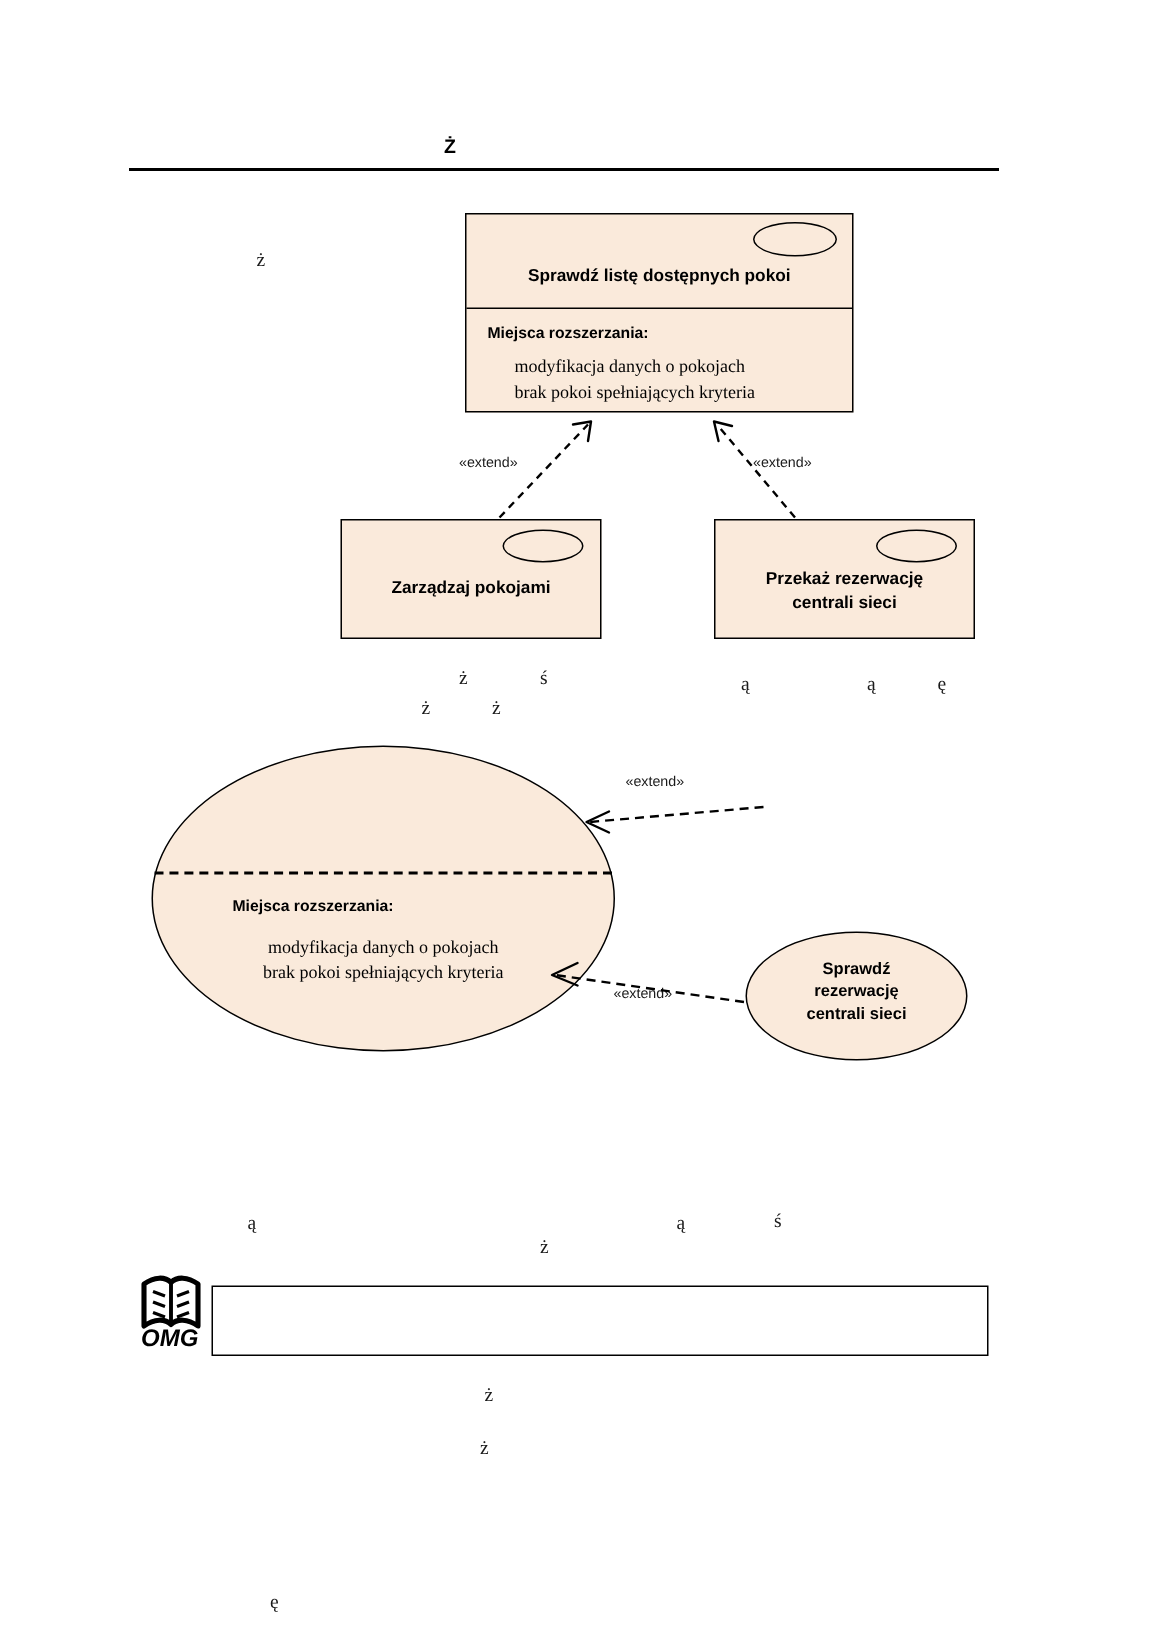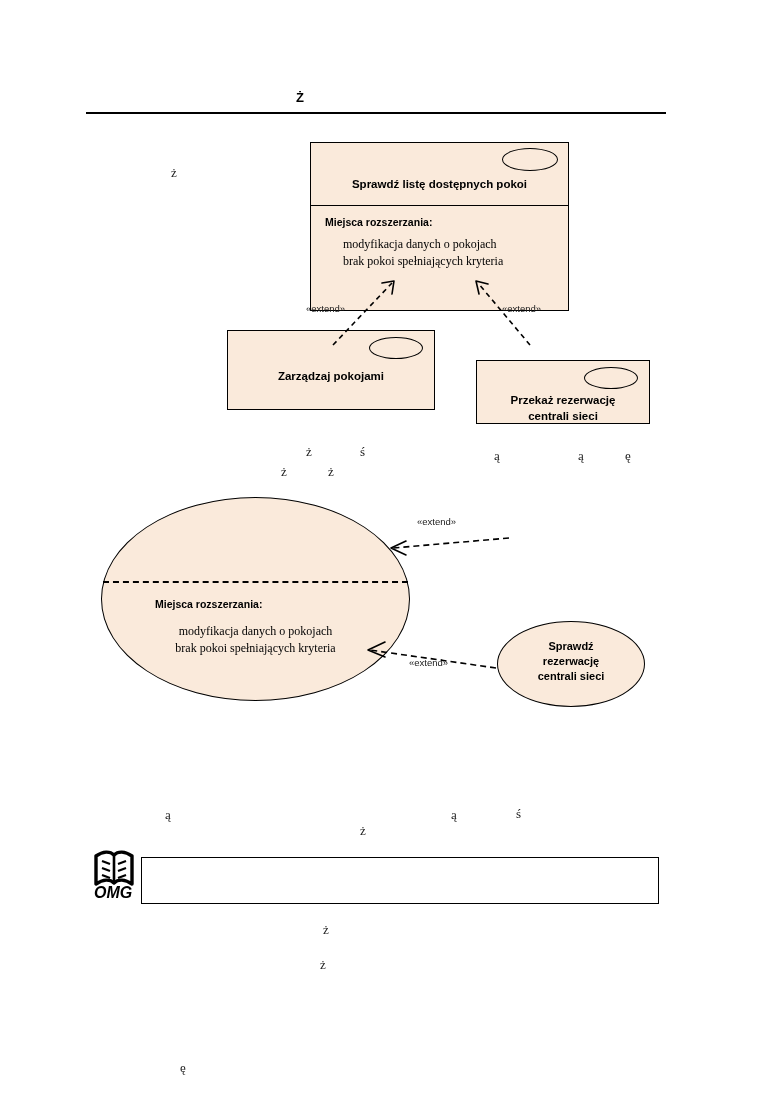--- a/index.html
+++ b/index.html
@@ -146,41 +146,41 @@
   }
 </style>
 </head>
 <body>
 
 <div id="page">
 
   <div class="page-header-char">Ż</div>
   <div class="header-rule"></div>
 
-  <div class="uc-box" style="left:310px; top:142px; width:259px; height:169px;">
+  <div class="uc-box" style="left:310px; top:142px; width:259px; height:133px;">
     <div style="position:relative; height:62px;">
       <div class="uc-mini-oval" style="right:10px; top:5px; width:56px; height:23px;"></div>
       <div class="uc-box-name" style="position:absolute; left:0; right:0; top:34px;">Sprawdź listę dostępnych pokoi</div>
     </div>
     <div class="uc-box-sep"></div>
     <div style="padding:10px 0 0 0;">
       <div class="uc-ep-title" style="padding-left:14px;">Miejsca rozszerzania:</div>
       <div style="padding-left:32px; padding-top:8px;">
         <div class="uc-ep-item">modyfikacja danych o pokojach</div>
         <div class="uc-ep-item">brak pokoi spełniających kryteria</div>
       </div>
     </div>
   </div>
 
-  <div class="uc-box" style="left:227px; top:330px; width:208px; height:80px;">
+  <div class="uc-box" style="left:227px; top:346px; width:174px; height:80px;">
     <div class="uc-mini-oval" style="right:11px; top:6px; width:54px; height:22px;"></div>
     <div class="uc-box-name" style="position:absolute; left:0; right:0; top:38px;">Zarządzaj pokojami</div>
   </div>
 
-  <div class="uc-box" style="left:476px; top:360px; width:174px; height:64px;">
+  <div class="uc-box" style="left:476px; top:346px; width:174px; height:80px;">
     <div class="uc-mini-oval" style="right:11px; top:6px; width:54px; height:22px;"></div>
     <div class="uc-box-name" style="position:absolute; left:0; right:0; top:32px;">
       <span>Przekaż rezerwację</span><br>
       <span>centrali sieci</span>
     </div>
   </div>
 
   <div class="extend-label" style="left:306px; top:303px;">«extend»</div>
   <div class="extend-label" style="left:502px; top:303px;">«extend»</div>
 

